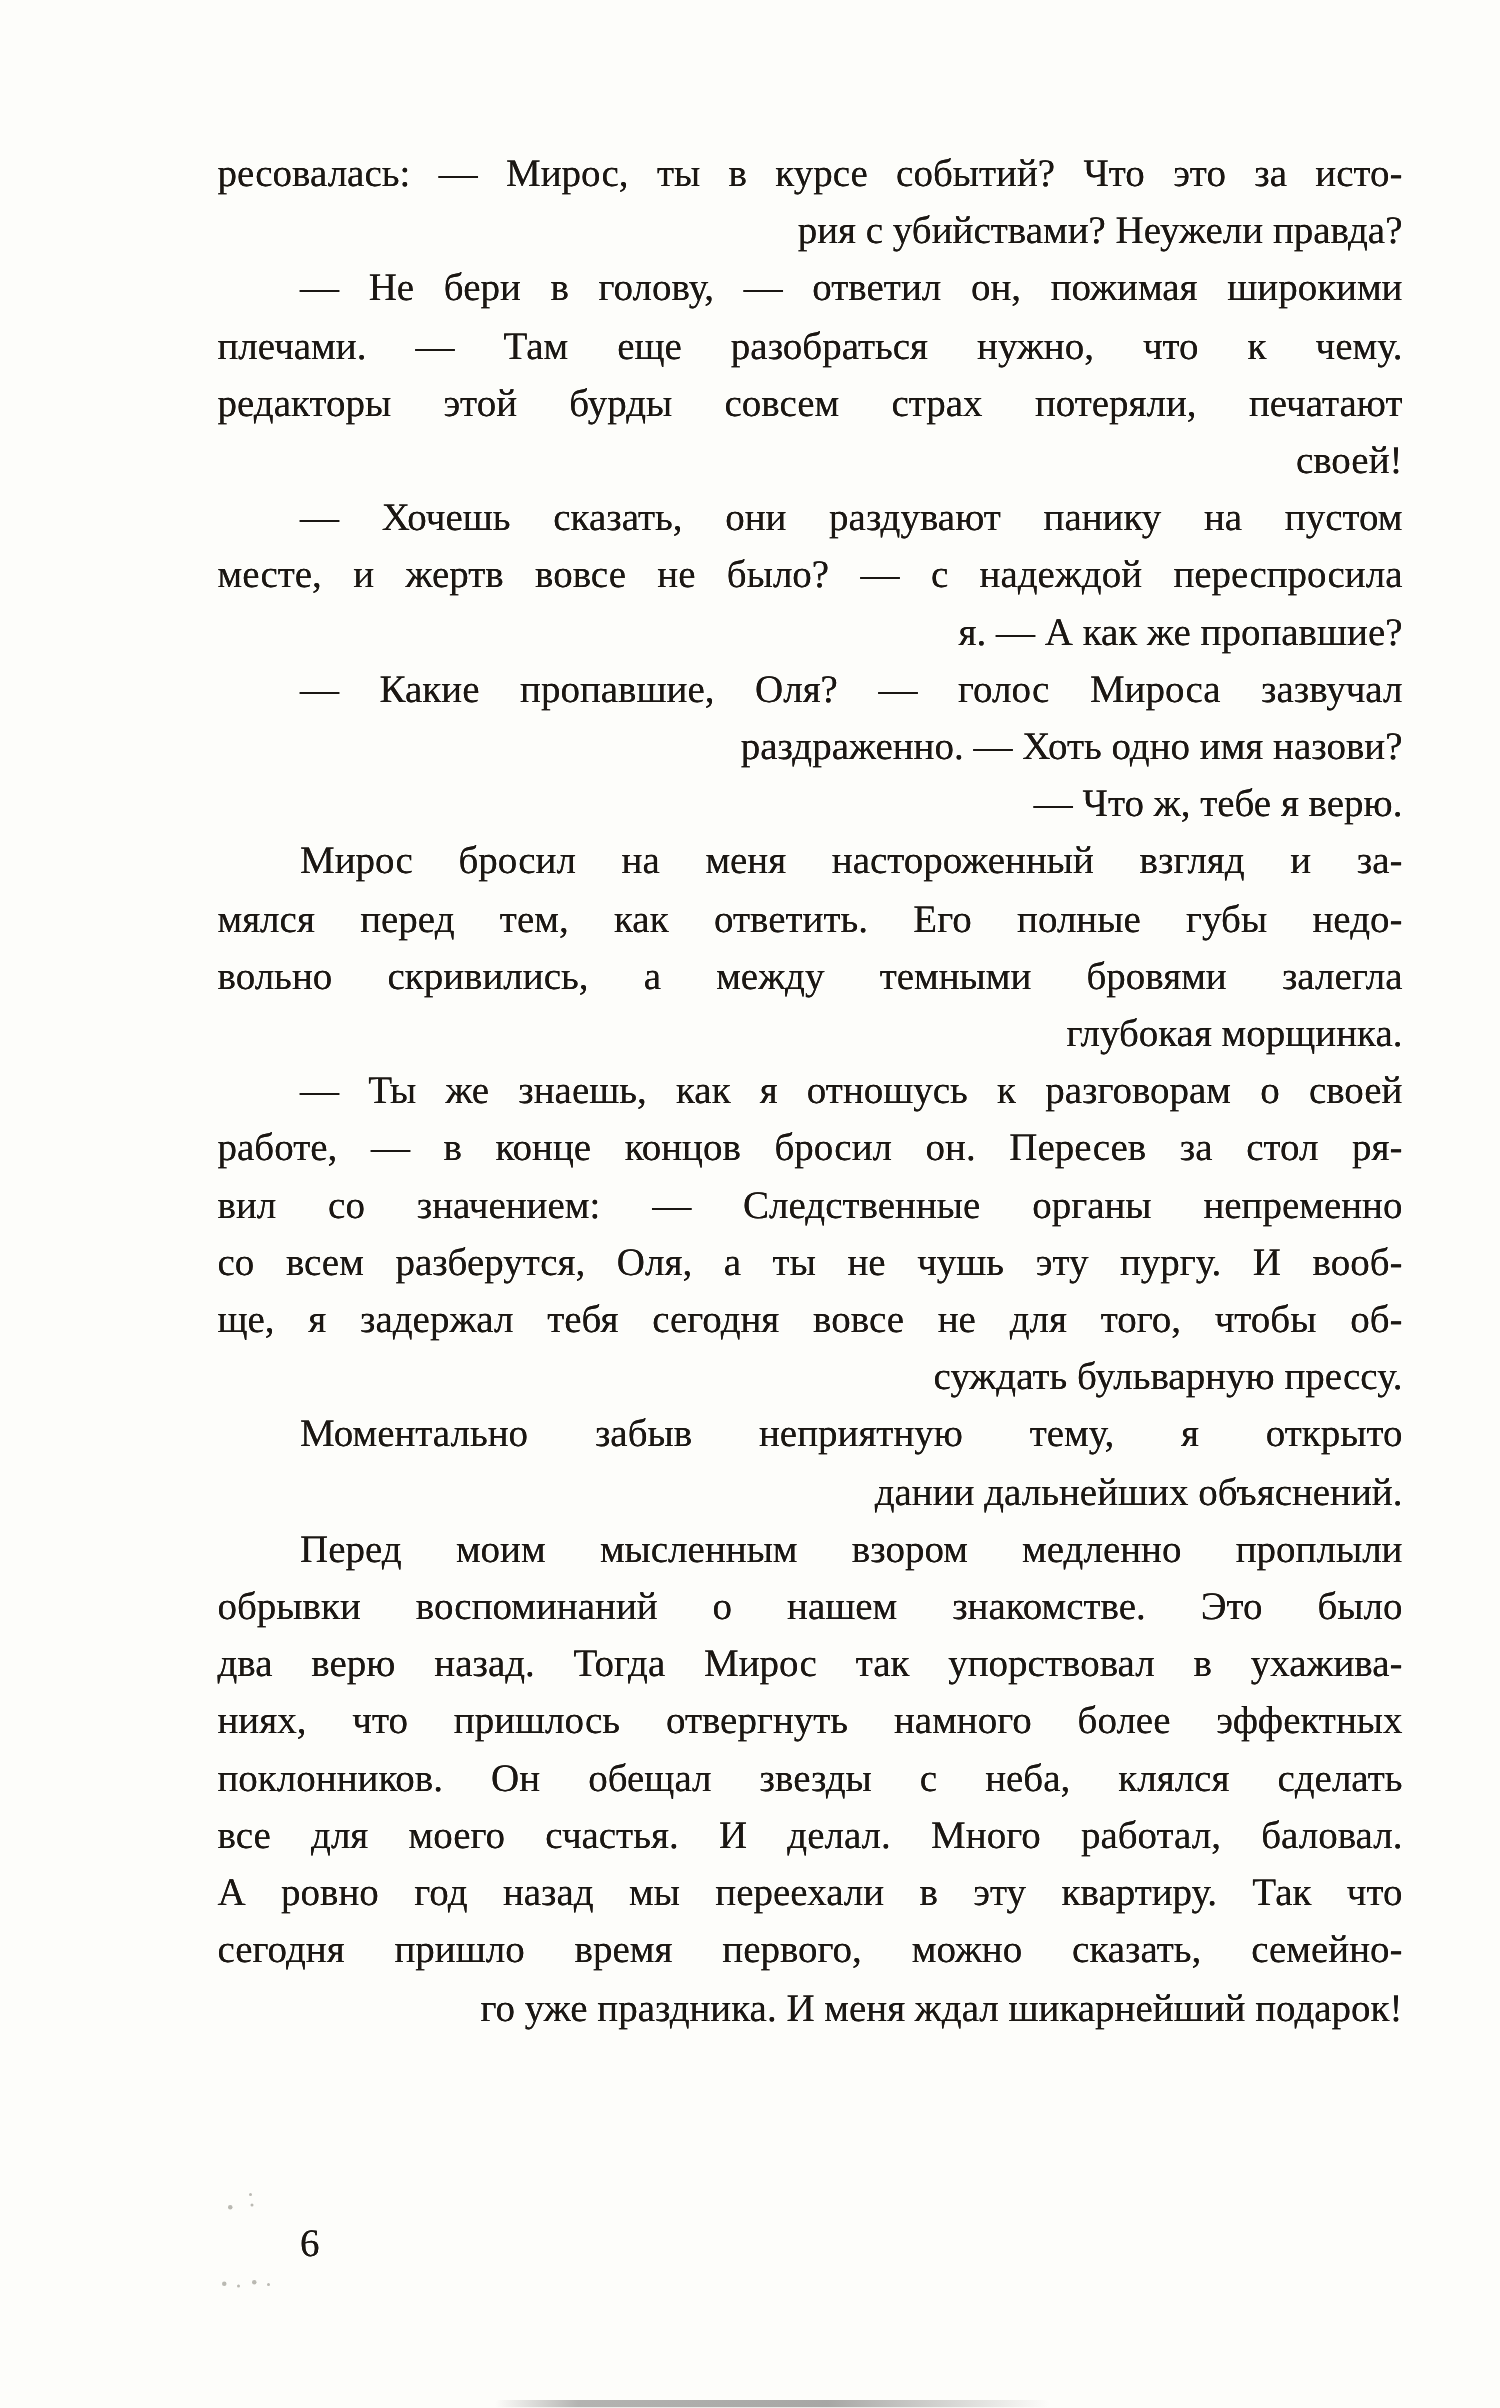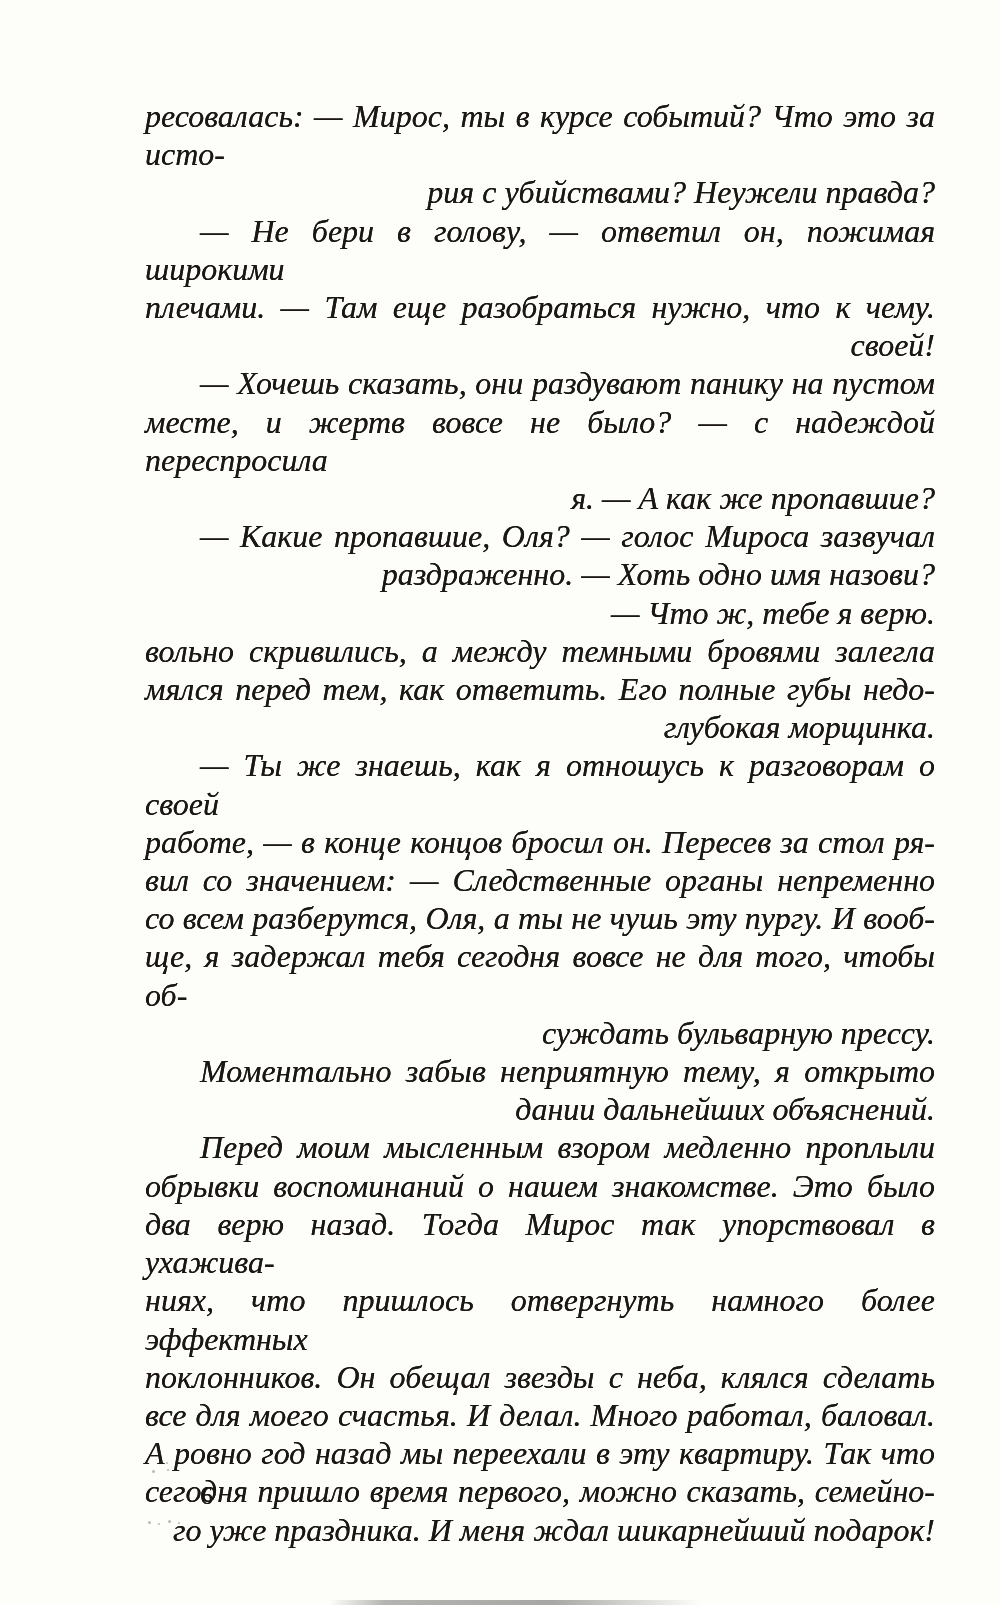--- a/index.html
+++ b/index.html
@@ -18,24 +18,23 @@
   .page {
     position: absolute;
     inset: 0;
     background: #fdfdfa;
   }
   .text-block {
     position: absolute;
     left: 145px;
     top: 97px;
     width: 790px;
-    font-size: 32px;
+    font-size: 26px;
     line-height: 38.2px;
     text-shadow: 0 0 0.4px currentColor;
-    font-style: italic;
   }
   .paragraph { margin: 0; }
   .line {
     text-align: right;
     text-justify: inter-word;
   }
   .line.justify {
     text-align: justify;
     text-align-last: justify;
     -moz-text-align-last: justify;
@@ -76,37 +75,39 @@
 <div class="page">
 
   <div class="text-block">
       <div class="paragraph">
         <div class="line justify">ресовалась: — Мирос, ты в курсе событий? Что это за исто-</div>
         <div class="line">рия с убийствами? Неужели правда?</div>
       </div>
       <div class="paragraph">
         <div class="line justify indent">— Не бери в голову, — ответил он, пожимая широкими</div>
         <div class="line justify">плечами. — Там еще разобраться нужно, что к чему.</div>
+        <div class="line justify">редакторы этой бурды совсем страх потеряли, печатают</div>
         <div class="line">своей!</div>
       </div>
       <div class="paragraph">
         <div class="line justify indent">— Хочешь сказать, они раздувают панику на пустом</div>
         <div class="line justify">месте, и жертв вовсе не было? — с надеждой переспросила</div>
         <div class="line">я. — А как же пропавшие?</div>
       </div>
       <div class="paragraph">
         <div class="line justify indent">— Какие пропавшие, Оля? — голос Мироса зазвучал</div>
         <div class="line">раздраженно. — Хоть одно имя назови?</div>
       </div>
       <div class="paragraph">
         <div class="line indent">— Что ж, тебе я верю.</div>
       </div>
       <div class="paragraph">
+        <div class="line justify indent">Мирос бросил на меня настороженный взгляд и за-</div>
+        <div class="line justify">мялся перед тем, как ответить. Его полные губы недо-</div>
         <div class="line justify">вольно скривились, а между темными бровями залегла</div>
-        <div class="line justify">мялся перед тем, как ответить. Его полные губы недо-</div>
         <div class="line">глубокая морщинка.</div>
       </div>
       <div class="paragraph">
         <div class="line justify indent">— Ты же знаешь, как я отношусь к разговорам о своей</div>
         <div class="line justify">работе, — в конце концов бросил он. Пересев за стол ря-</div>
         <div class="line justify">вил со значением: — Следственные органы непременно</div>
         <div class="line justify">со всем разберутся, Оля, а ты не чушь эту пургу. И вооб-</div>
         <div class="line justify">ще, я задержал тебя сегодня вовсе не для того, чтобы об-</div>
         <div class="line">суждать бульварную прессу.</div>
       </div>

